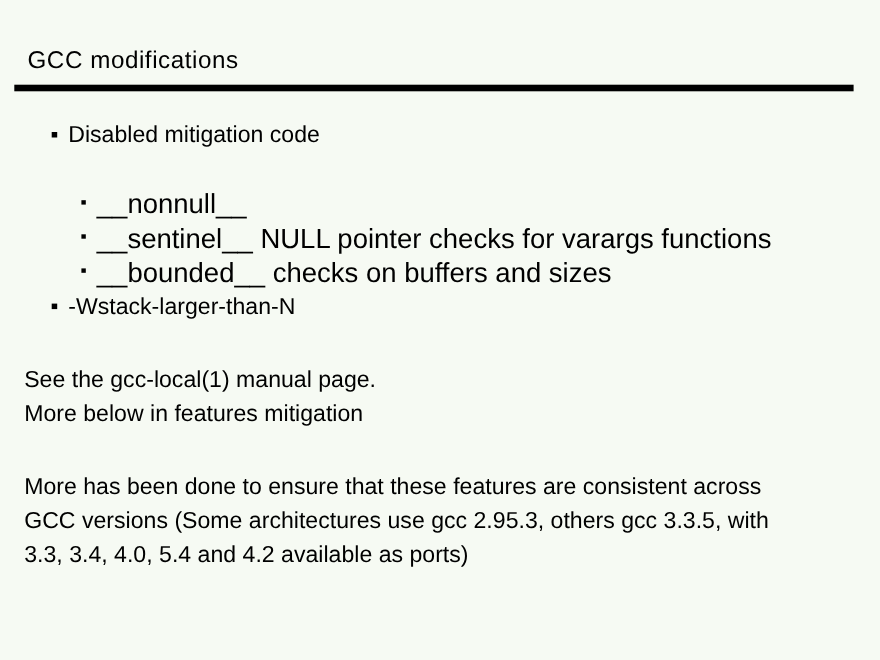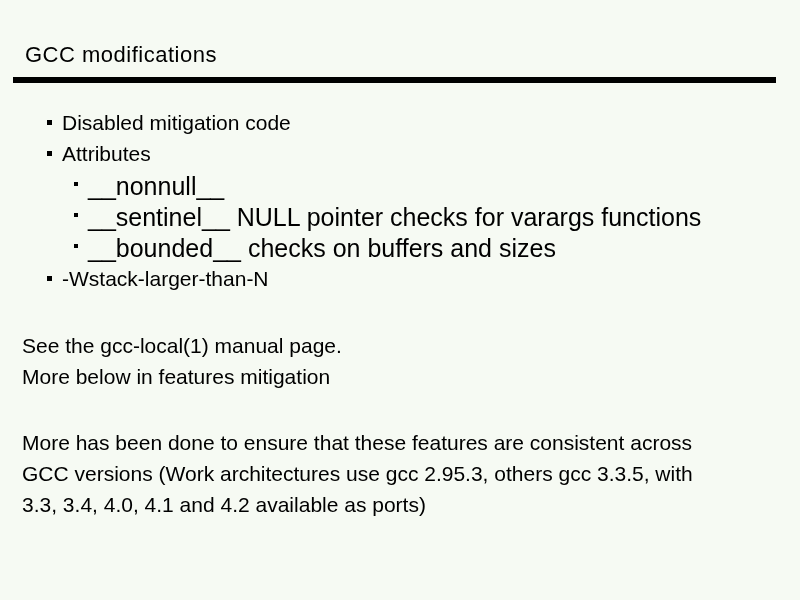--- a/index.html
+++ b/index.html
@@ -66,24 +66,20 @@
 
   <div class="title">GCC modifications</div>
 
   <div class="rule" style="background: rgb(0, 0, 0);"></div>
 
   <div class="li l1" style="top:111px">
     <span class="bullet"></span>
     <span>Disabled mitigation code</span>
   </div>
 
-  <div class="li l1" style="top:142px">
-    <span class="bullet"></span>
-    <span>Attributes</span>
-  </div>
 
   <div class="li l2" style="top:174px">
     <span class="bullet"></span>
     <span>__nonnull__</span>
   </div>
 
   <div class="li l2" style="top:205px">
     <span class="bullet"></span>
     <span>__sentinel__ NULL pointer checks for varargs functions</span>
   </div>
@@ -97,17 +93,17 @@
     <span class="bullet"></span>
     <span>__bounded__ checks on buffers and sizes</span>
   </div>
 
   <div class="note" style="top:334px">See the gcc-local(1) manual page.</div>
 
   <div class="note" style="top:365px">More below in features mitigation</div>
 
   <div class="note" style="top:431px">More has been done to ensure that these features are consistent across</div>
 
-  <div class="note" style="top:462px">GCC versions (Work architectures use gcc 2.95.3, others gcc 3.3.5, with</div>
+  <div class="note" style="top:462px">GCC versions (Some architectures use gcc 2.95.3, others gcc 3.3.5, with</div>
 
-  <div class="note" style="top:493px">3.3, 3.4, 4.0, 4.1 and 4.2 available as ports)</div>
+  <div class="note" style="top:493px">3.3, 3.4, 4.0, 5.4 and 4.2 available as ports)</div>
 
 </div>
 
 </body></html>

